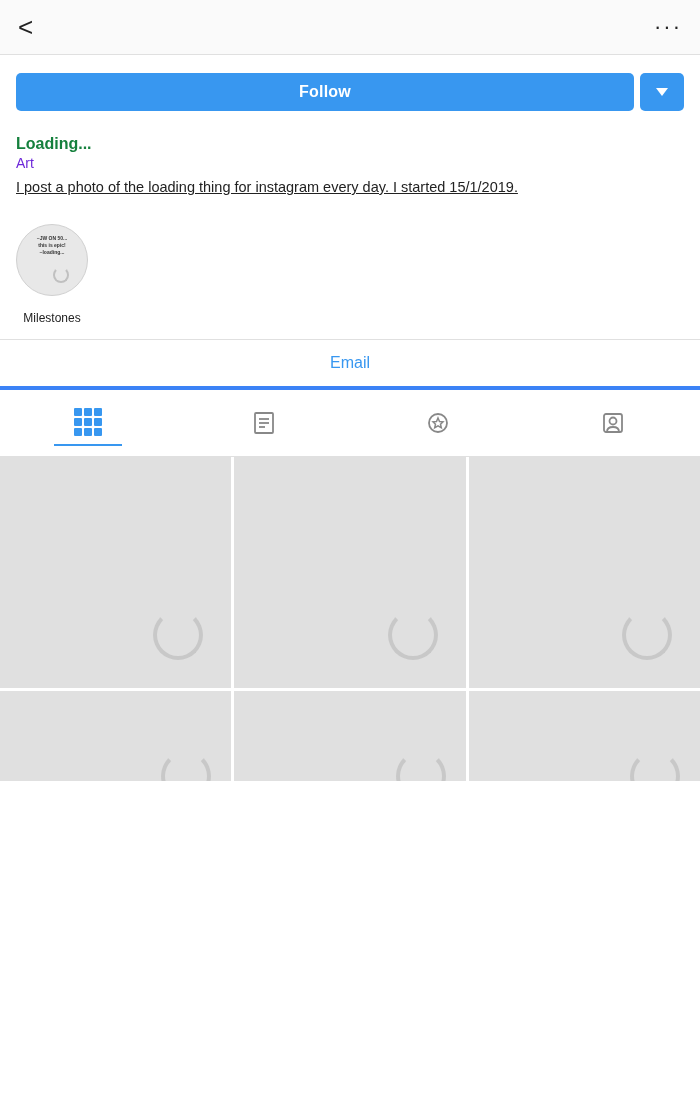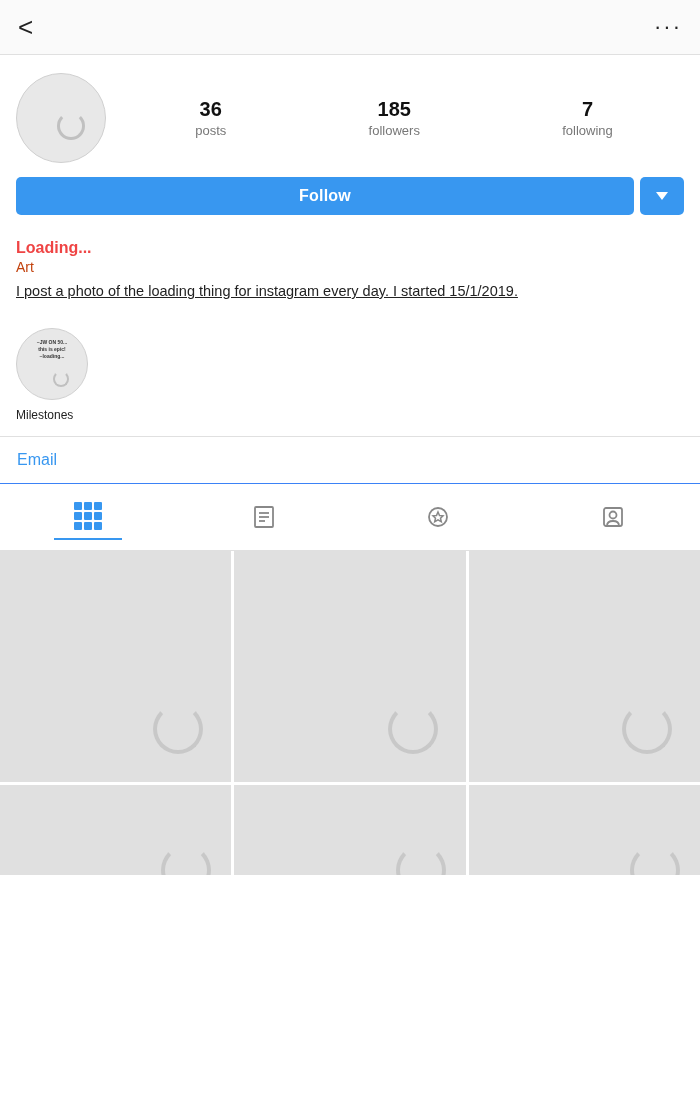--- a/index.html
+++ b/index.html
@@ -135,44 +135,44 @@
       display: inline-block;
     }
 
     
     .bio-section {
       padding: 0 16px 12px 16px;
     }
     .bio-name {
       font-size: 16px;
       font-weight: 700;
-      color: #ef4444;
+      color: #15803d;
       margin-bottom: 2px;
     }
     .bio-category {
       font-size: 14px;
-      color: #c2410c;
+      color: #6d28d9;
       margin-bottom: 6px;
     }
     .bio-text {
       font-size: 14.5px;
       color: #222;
       line-height: 1.45;
       text-decoration: underline;
     }
 
     
     .highlights-section {
       padding: 14px 16px 14px 16px;
     }
     .highlight-item {
       display: inline-flex;
       flex-direction: column;
-      align-items: flex-start;
-      gap: 8px;
+      align-items: center;
+      gap: 15px;
       cursor: pointer;
     }
     .highlight-circle {
       width: 72px;
       height: 72px;
       border-radius: 50%;
       background: #e8e8e8;
       border: 1px solid #d0d0d0;
       position: relative;
       overflow: hidden;
@@ -209,24 +209,24 @@
       right: 18px;
     }
     .highlight-label {
       font-size: 12px;
       color: #222;
     }
 
     
     .email-section {
       border-top: 1px solid #e0e0e0;
-      border-bottom: 1px solid #3b82f6;
+      border-bottom: 4px solid #3b82f6;
       padding: 14px 17px;
       display: flex;
-      justify-content: flex-start;
+      justify-content: center;
     }
     .email-link {
       font-size: 16px;
       color: #3897f0;
       font-weight: 500;
       cursor: pointer;
       text-decoration: none;
     }
 
     
@@ -316,43 +316,20 @@
   </style>
 </head>
 <body>
 
 <div class="header">
   <span class="header-back">&lt;</span>
   <span class="header-more">···</span>
 </div>
 
 <div class="profile-section">
-  <div class="profile-top">
-
-    <div class="avatar-container">
-      <div class="avatar">
-        <div class="avatar-loading-icon"></div>
-      </div>
-    </div>
-
-    <div class="stats-container">
-      <div class="stat-item">
-        <span class="stat-number">36</span>
-        <span class="stat-label">posts</span>
-      </div>
-      <div class="stat-item">
-        <span class="stat-number">185</span>
-        <span class="stat-label">followers</span>
-      </div>
-      <div class="stat-item">
-        <span class="stat-number">7</span>
-        <span class="stat-label">following</span>
-      </div>
-    </div>
-  </div>
 
   <div class="follow-row">
     <button class="follow-btn">Follow</button>
     <button class="dropdown-btn">
       <span class="dropdown-arrow"></span>
     </button>
   </div>
 </div>
 
 <div class="bio-section">

